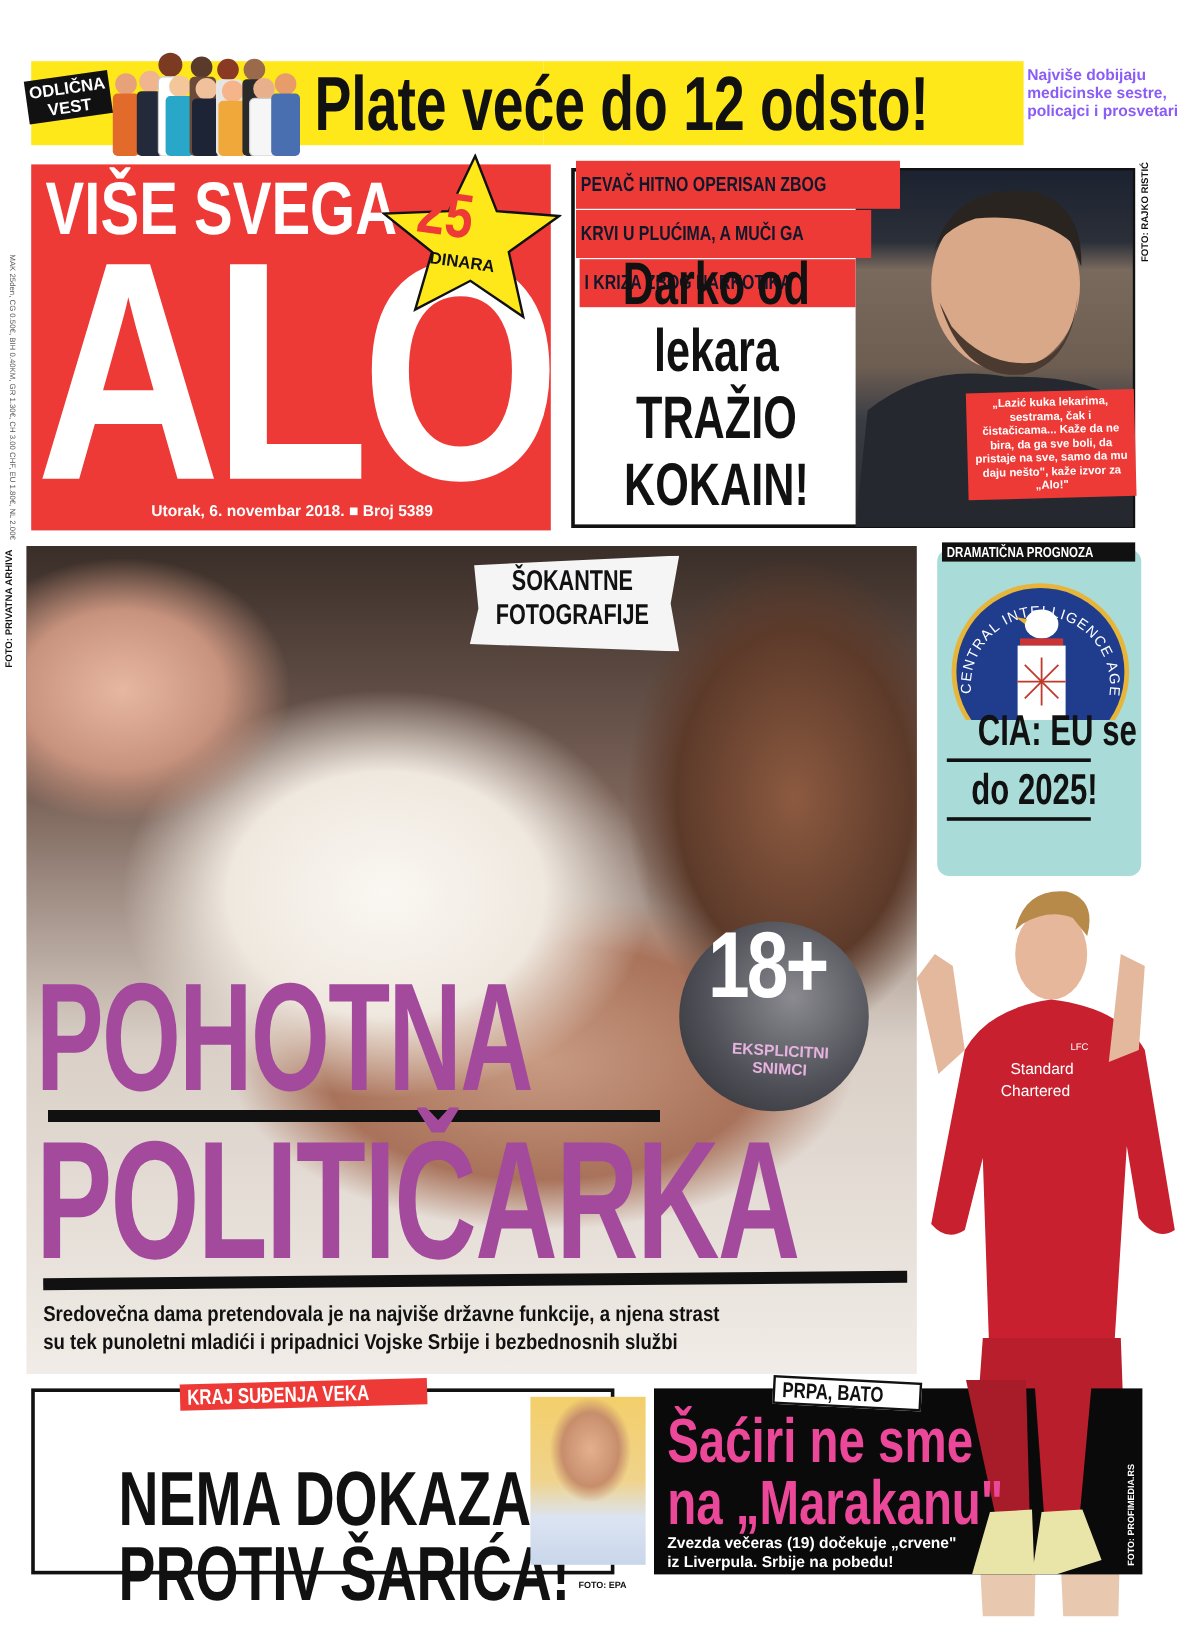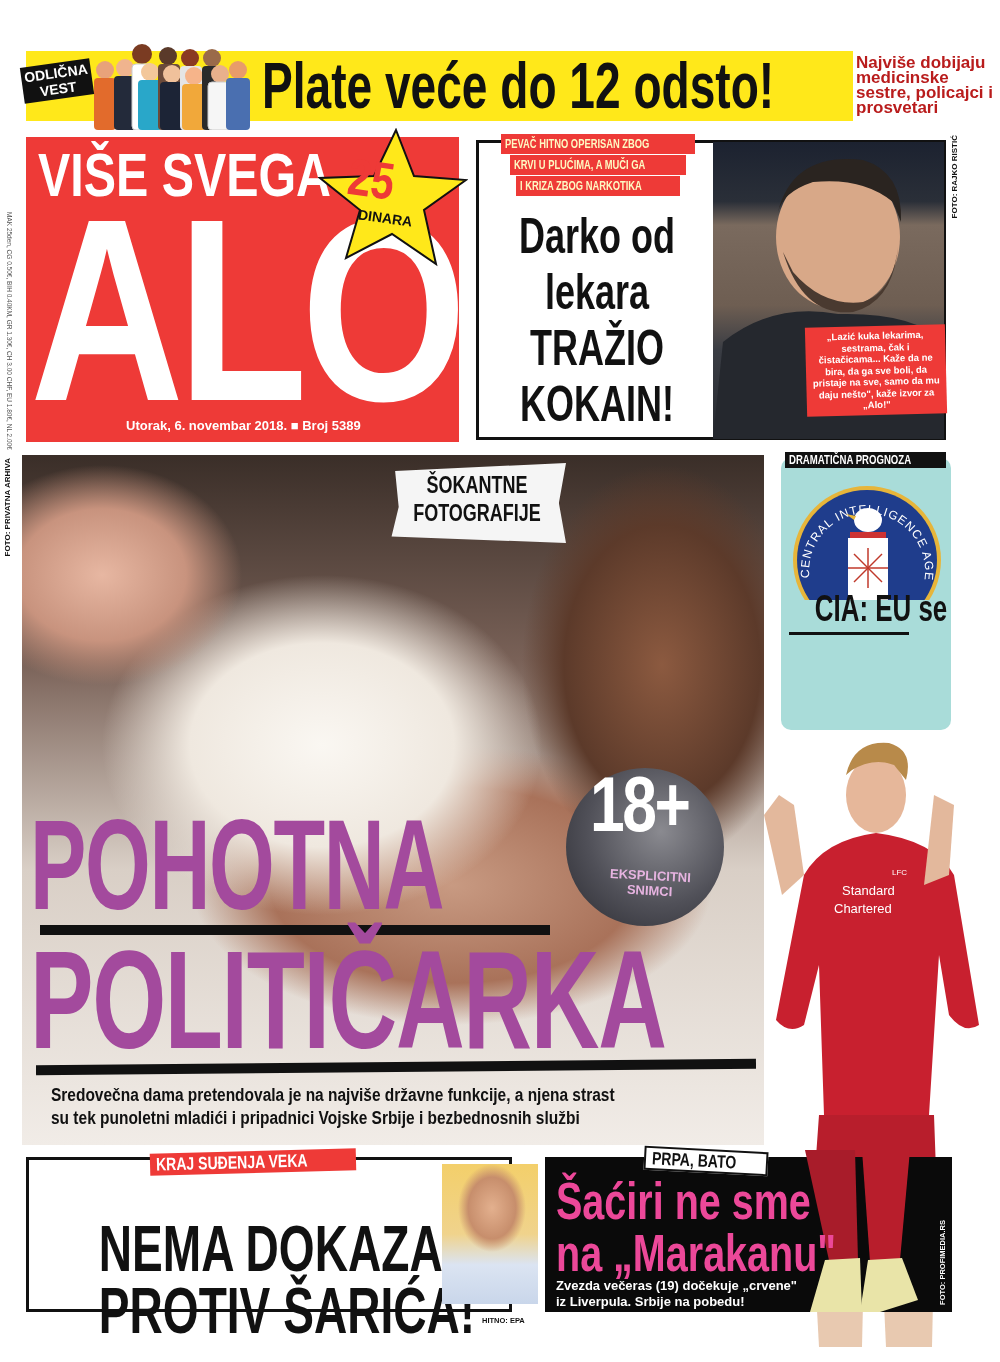--- a/index.html
+++ b/index.html
@@ -7,38 +7,38 @@
   body { position: relative; font-family: "Liberation Sans", sans-serif; }
   .abs { position: absolute; }
   .narrow { display: inline-block; transform: scaleX(0.68); transform-origin: left center; white-space: nowrap; }
 
   
   #top-banner { left: 26px; top: 51px; width: 427px; height: 70px; background: #ffe81a; }
   #top-banner-right { left: 453px; top: 51px; width: 400px; height: 70px; background: #ffe81a; }
   #banner-people { left: 80px; top: 38px; width: 185px; height: 92px; }
   #odlicna-tag { left: 22px; top: 63px; width: 70px; background: #111; color: #fff; font-weight: bold; font-size: 14px; line-height: 16px; text-align: center; transform: rotate(-8deg); padding: 2px 2px; }
   #plate-headline { left: 262px; top: 50px; font-size: 64px; line-height: 72px; color: #111; font-weight: bold; white-space: nowrap; transform: scaleX(0.72); transform-origin: left top; }
-  #banner-subtext { left: 856px; top: 55px; width: 140px; font-size: 17px; line-height: 15px; font-weight: bold; color: #b91c1c; }
+  #banner-subtext { left: 856px; top: 55px; width: 140px; font-size: 13px; line-height: 15px; font-weight: bold; color: #8b5cf6; }
 
   
   #masthead { left: 26px; top: 137px; width: 433px; height: 305px; background: #ee3a37; }
   #vise-svega { left: 38px; top: 140px; font-size: 62px; font-weight: bold; color: #fff; white-space: nowrap; transform: scaleX(0.78); transform-origin: left top; line-height: 70px; }
   #alo-logo { left: 30px; top: 200px; font-size: 260px; font-weight: bold; color: #fff; line-height: 220px; white-space: nowrap; transform: scaleX(0.82); transform-origin: left top; letter-spacing: -8px; }
   #price-star { left: 318px; top: 128px; width: 150px; height: 140px; }
   #price-num { left: 352px; top: 150px; font-size: 52px; font-weight: bold; color: #ee3a37; line-height: 52px; transform: rotate(8deg) scaleX(0.8); transform-origin: left top; }
   #price-unit { left: 358px; top: 210px; font-size: 14px; font-weight: bold; color: #111; transform: rotate(8deg); }
   #issue-line { left: 126px; top: 418px; font-size: 13px; color: #fff; font-weight: bold; white-space: nowrap; }
   #foreign-prices { left: 6px; top: 212px; width: 12px; height: 220px; }
   #foreign-prices span { position: absolute; left: 0; top: 0; transform: rotate(90deg) translate(0,-100%); transform-origin: left top; white-space: nowrap; font-size: 6.5px; color: #555; }
 
   
   #darko-box { left: 476px; top: 140px; width: 470px; height: 300px; border: 3px solid #111; background: #fff; }
   #darko-photo { left: 713px; top: 142px; width: 231px; height: 297px; background: linear-gradient(180deg, #1c2230 0%, #2a2f38 20%, #7a6a5e 28%, #6e5e52 55%, #3a3d44 70%, #26292f 100%); overflow: hidden; }
   #darko-kicker { left: 480px; top: 134px; width: 236px; }
-  .kick-line { display: block; background: #ee3a37; color: #fef9c3; font-weight: bold; font-size: 12px; line-height: 20px; padding: 0 4px; margin: 0 auto 1px; width: fit-content; white-space: nowrap; }
+  .kick-line { display: block; background: #ee3a37; color: #0f172a; font-weight: bold; font-size: 17px; line-height: 20px; padding: 10px 4px; margin: 0 auto 1px; width: fit-content; white-space: nowrap; }
   .kick-line .narrow { transform: scaleX(0.78); }
   #darko-headline { left: 482px; top: 208px; width: 230px; text-align: center; color: #111; font-weight: bold; font-size: 50px; line-height: 56px; }
   #darko-headline div { transform: scaleX(0.72); transform-origin: center top; white-space: nowrap; }
   #darko-quote { left: 806px; top: 326px; width: 140px; background: #ee3a37; color: #fff; font-size: 9.5px; line-height: 11.5px; font-weight: bold; text-align: center; padding: 4px 4px; transform: rotate(-1.5deg); }
   #foto-rajko { left: 950px; top: 135px; width: 14px; height: 80px; }
   #foto-rajko span { position: absolute; left: 0; top: 0; transform: rotate(-90deg) translate(-100%, 0); transform-origin: left top; font-size: 8px; font-weight: bold; color: #111; white-space: nowrap; }
 
   
   #main-photo { left: 22px; top: 455px; width: 742px; height: 690px; overflow: hidden;
     background:
@@ -52,21 +52,21 @@
   #foto-privatna span { position: absolute; left: 0; top: 0; transform: rotate(-90deg) translate(-100%, 0); transform-origin: left top; font-size: 8px; font-weight: bold; color: #111; white-space: nowrap; }
   #sokantne-label { left: 388px; top: 463px; width: 178px; height: 80px; background: #f5f5f5; color: #111; text-align: center; font-weight: bold; font-size: 24px; line-height: 28px; padding-top: 8px; clip-path: polygon(4% 10%, 100% 0%, 96% 50%, 100% 100%, 2% 92%, 6% 55%); }
   #sokantne-label div { transform: scaleX(0.75); transform-origin: center top; white-space: nowrap; }
   #adult-badge { left: 566px; top: 768px; width: 158px; height: 158px; border-radius: 50%; background: radial-gradient(circle at 60% 40%, #8a8a90 0%, #505058 55%, #2a2a30 100%); }
   #adult-num { left: 590px; top: 764px; font-size: 78px; font-weight: bold; color: #fff; line-height: 80px; transform: scaleX(0.8); transform-origin: left top; white-space: nowrap; letter-spacing: -3px; }
   #adult-sub { left: 594px; top: 868px; width: 112px; text-align: center; font-size: 13px; font-weight: bold; line-height: 15px; color: #e6b3e0; transform: rotate(3deg); }
   #headline-1 { left: 30px; top: 800px; font-size: 128px; font-weight: bold; color: #a34a9d; line-height: 130px; white-space: nowrap; transform: scaleX(0.66); transform-origin: left top; letter-spacing: -2px; }
   #headline-1-bar { left: 40px; top: 925px; width: 510px; height: 10px; background: #111; }
   #headline-2 { left: 30px; top: 930px; font-size: 140px; font-weight: bold; color: #a34a9d; line-height: 140px; white-space: nowrap; transform: scaleX(0.68); transform-origin: left top; letter-spacing: -2px; }
   #headline-2-bar { left: 36px; top: 1062px; width: 720px; height: 10px; background: #111; transform: rotate(-0.5deg); }
-  #deck-text { left: 36px; top: 1084px; width: 740px; font-size: 18px; line-height: 23px; color: #111; font-weight: bold; margin-left: 15px; }
+  #deck-text { left: 36px; top: 1084px; width: 740px; font-size: 18px; line-height: 23px; color: #111; font-weight: bold; }
   #deck-text div { transform: scaleX(0.86); transform-origin: left top; white-space: nowrap; }
 
   
   #cia-box { left: 781px; top: 458px; width: 170px; height: 272px; background: #a9dcd9; border-radius: 10px; overflow: hidden; }
   #cia-kicker { left: 785px; top: 452px; background: #111; color: #fff; font-size: 12px; font-weight: bold; line-height: 16px; padding: 0 4px; white-space: nowrap; }
   #cia-kicker span { display: inline-block; transform: scaleX(0.8); transform-origin: left center; }
   #cia-seal { left: 788px; top: 470px; width: 158px; height: 130px; }
   #cia-headline { left: 781px; top: 586px; width: 136px; text-align: center; color: #111; font-weight: bold; font-size: 36px; line-height: 46px; }
   #cia-headline div { border-bottom: 3px solid #111; margin: 0 8px; transform-origin: center top; }
   #cia-headline div span { display: inline-block; transform: scaleX(0.72); white-space: nowrap; }
@@ -208,20 +208,21 @@
   <g stroke="#c0392b" stroke-width="1.5">
     <line x1="80" y1="78" x2="80" y2="118"></line>
       <line x1="60" y1="98" x2="100" y2="98"></line>
     <line x1="66" y1="84" x2="94" y2="112"></line>
       <line x1="94" y1="84" x2="66" y2="112"></line>
   </g>
 </svg>
 <div class="abs" id="cia-kicker"><span>DRAMATIČNA PROGNOZA</span></div>
 <div class="abs" id="cia-headline">
   <div><span>CIA: EU se</span></div>
+  <div><span>do 2025!</span></div>
 </div>
 
 <svg class="abs" id="player" viewBox="0 0 220 612">
   <ellipse cx="112" cy="60" rx="30" ry="38" fill="#e6b79a"></ellipse>
   <path d="M82 40 Q90 5 125 8 Q150 15 142 45 L130 30 Q110 22 88 35Z" fill="#b88a4a"></path>
   <path d="M40 140 Q60 105 112 98 Q170 105 190 140 L215 290 Q200 300 185 280 L175 220 L165 380 L60 380 L55 230 L40 290 Q25 300 12 285Z" fill="#c8202f"></path>
   <path d="M0 80 L15 60 L30 70 L40 140 L18 160Z" fill="#e3b89c"></path>
   <path d="M170 60 L190 70 L185 140 L160 150Z" fill="#e3b89c"></path>
   <text x="78" y="160" font-family="Liberation Sans, sans-serif" font-size="13" fill="#fff">Standard</text>
   <text x="70" y="178" font-family="Liberation Sans, sans-serif" font-size="13" fill="#fff">Chartered</text>
@@ -232,21 +233,21 @@
   <path d="M118 525 L170 520 L168 612 L122 612Z" fill="#e8c9b0"></path>
 </svg>
 
 <div class="abs" id="saric-box"></div>
 <div class="abs" id="saric-kicker"><span>KRAJ SUĐENJA VEKA</span></div>
 <div class="abs" id="saric-headline">
   <div>NEMA DOKAZA</div>
   <div>PROTIV ŠARIĆA!</div>
 </div>
 <div class="abs" id="saric-photo"></div>
-<div class="abs" id="foto-epa">HITNO: EPA</div>
+<div class="abs" id="foto-epa">FOTO: EPA</div>
 
 <div class="abs" id="shaqiri-box"></div>
 <svg class="abs" id="legs" viewBox="0 0 140 162">
   <path d="M5 0 L55 0 L58 110 L30 115 Z" fill="#a81c2a"></path>
   <path d="M62 0 L110 0 L100 110 L70 112Z" fill="#b81e2c"></path>
   <path d="M25 110 L60 108 L62 162 L10 162Z" fill="#e9e4a8"></path>
   <path d="M68 110 L102 108 L118 150 L80 162 L60 162Z" fill="#e9e4a8"></path>
 </svg>
 <div class="abs" id="shaqiri-kicker"><span>PRPA, BATO</span></div>
 <div class="abs" id="shaqiri-headline">

